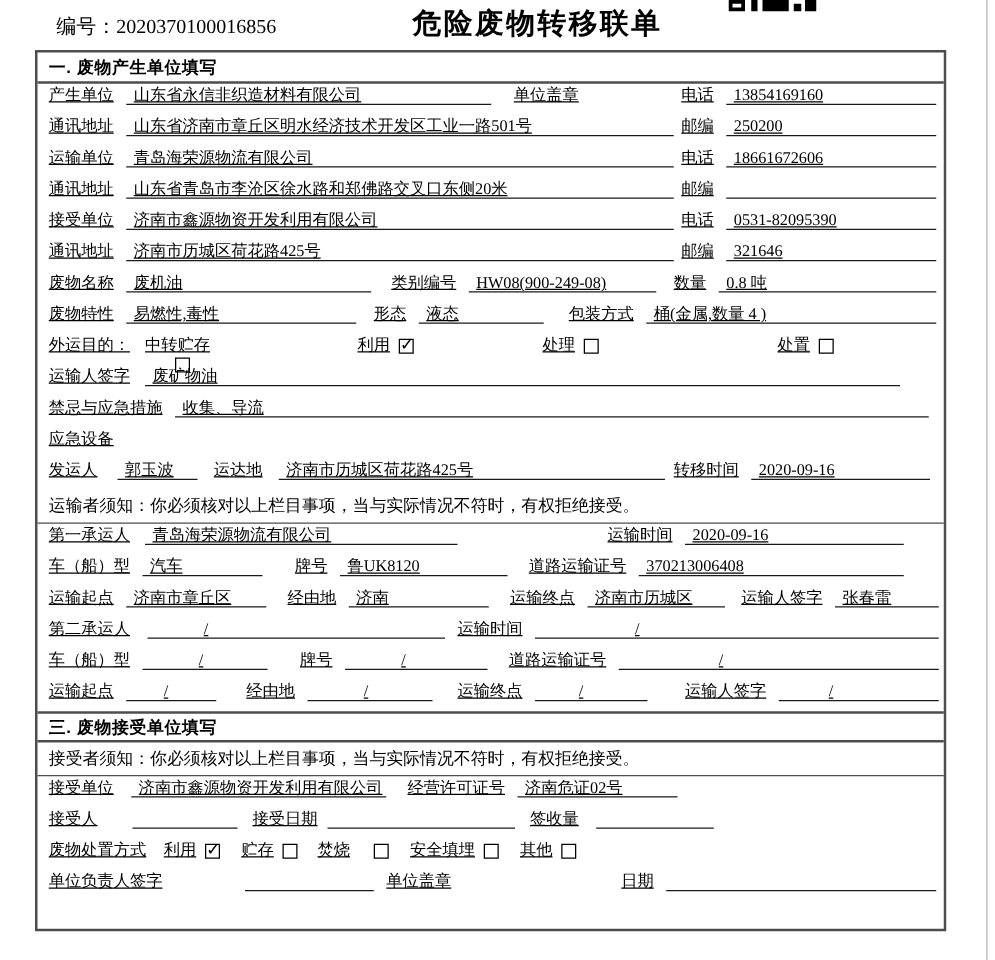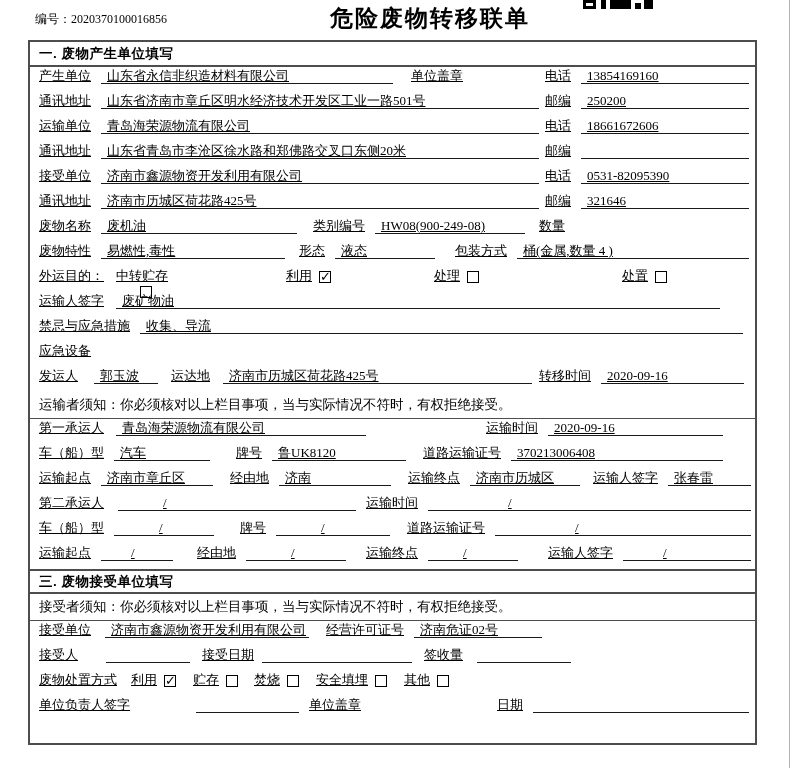--- a/index.html
+++ b/index.html
@@ -5,21 +5,21 @@
   * { margin:0; padding:0; }
   body { background:#e8e8e8; }
   .page {
     position:relative; width:796px; height:768px; background:#ffffff;
     font-family:"Liberation Serif","DejaVu Serif",serif; color:#000;
     overflow:hidden;
   }
   .page-edge { position:absolute; left:789px; top:0; width:1px; height:768px; background:#b3b3b3; }
 
   
-  .doc-no { position:absolute; left:35px; top:11px; font-size:12px; white-space:nowrap; }
+  .doc-no { position:absolute; left:45px; top:11px; font-size:16px; white-space:nowrap; }
   .doc-title {
     position:absolute; left:330px; top:3px; font-size:23px; font-weight:bold;
     font-family:"Liberation Sans","DejaVu Sans",sans-serif; letter-spacing:2px; white-space:nowrap;
   }
   .qr { position:absolute; left:583px; top:0; width:72px; height:10px; }
   .qr i { position:absolute; background:#000; display:block; }
 
   
   .form {
     position:absolute; left:28px; top:40px; width:729px; height:705px;
@@ -138,20 +138,21 @@
       <span class="lbl">邮编</span>
       <span class="val grow" style="margin-left:10px;margin-right:2px;">321646</span>
     </div>
 
     <div class="row">
       <span class="lbl">废物名称</span>
       <span class="val" style="margin-left:10px;width:196px;">废机油</span>
       <span class="lbl" style="margin-left:16px;">类别编号</span>
       <span class="val" style="margin-left:10px;width:150px;">HW08(900-249-08)</span>
       <span class="lbl" style="margin-left:14px;">数量</span>
+      <span class="val grow" style="margin-left:10px;margin-right:2px;">0.8 吨</span>
     </div>
 
     <div class="row">
       <span class="lbl">废物特性</span>
       <span class="val" style="margin-left:10px;width:184px;">易燃性,毒性</span>
       <span class="lbl" style="margin-left:14px;">形态</span>
       <span class="val" style="margin-left:10px;width:100px;">液态</span>
       <span class="lbl" style="margin-left:20px;">包装方式</span>
       <span class="val grow" style="margin-left:10px;margin-right:2px;">桶(金属,数量 4 )</span>
     </div>
@@ -277,21 +278,21 @@
     <div class="row">
       <span class="lbl">废物处置方式</span>
       <span class="opt" style="margin-left:14px;">
         <span class="lbl">利用</span>
         <span class="cb checked"></span>
       </span>
       <span class="opt" style="margin-left:17px;">
         <span class="lbl">贮存</span>
         <span class="cb"></span>
       </span>
-      <span class="opt" style="margin-left:16px;">
+      <span class="opt" style="margin-left:16px;gap:12px;">
         <span class="lbl">焚烧</span>
         <span class="cb"></span>
       </span>
       <span class="opt" style="margin-left:17px;">
         <span class="lbl">安全填埋</span>
         <span class="cb"></span>
       </span>
       <span class="opt" style="margin-left:17px;">
         <span class="lbl">其他</span>
         <span class="cb"></span>

